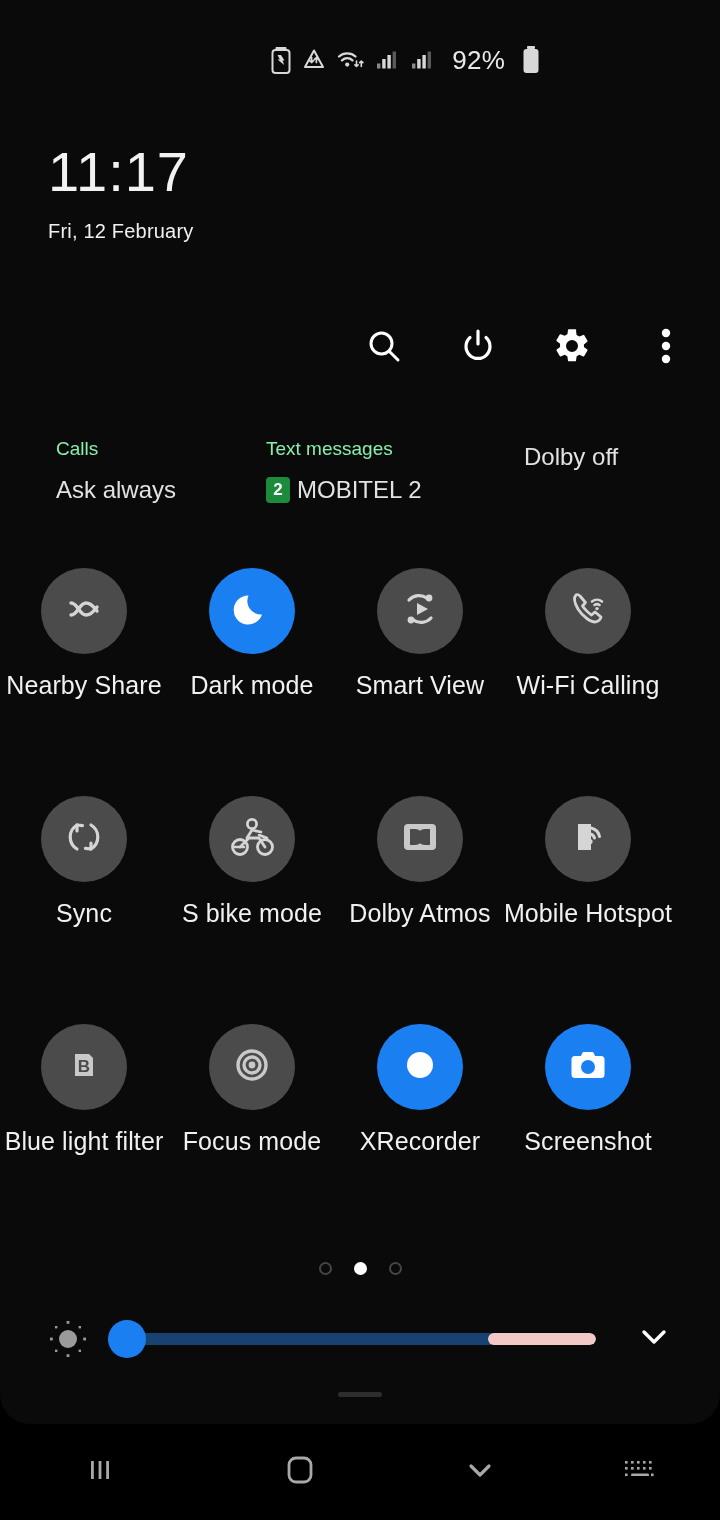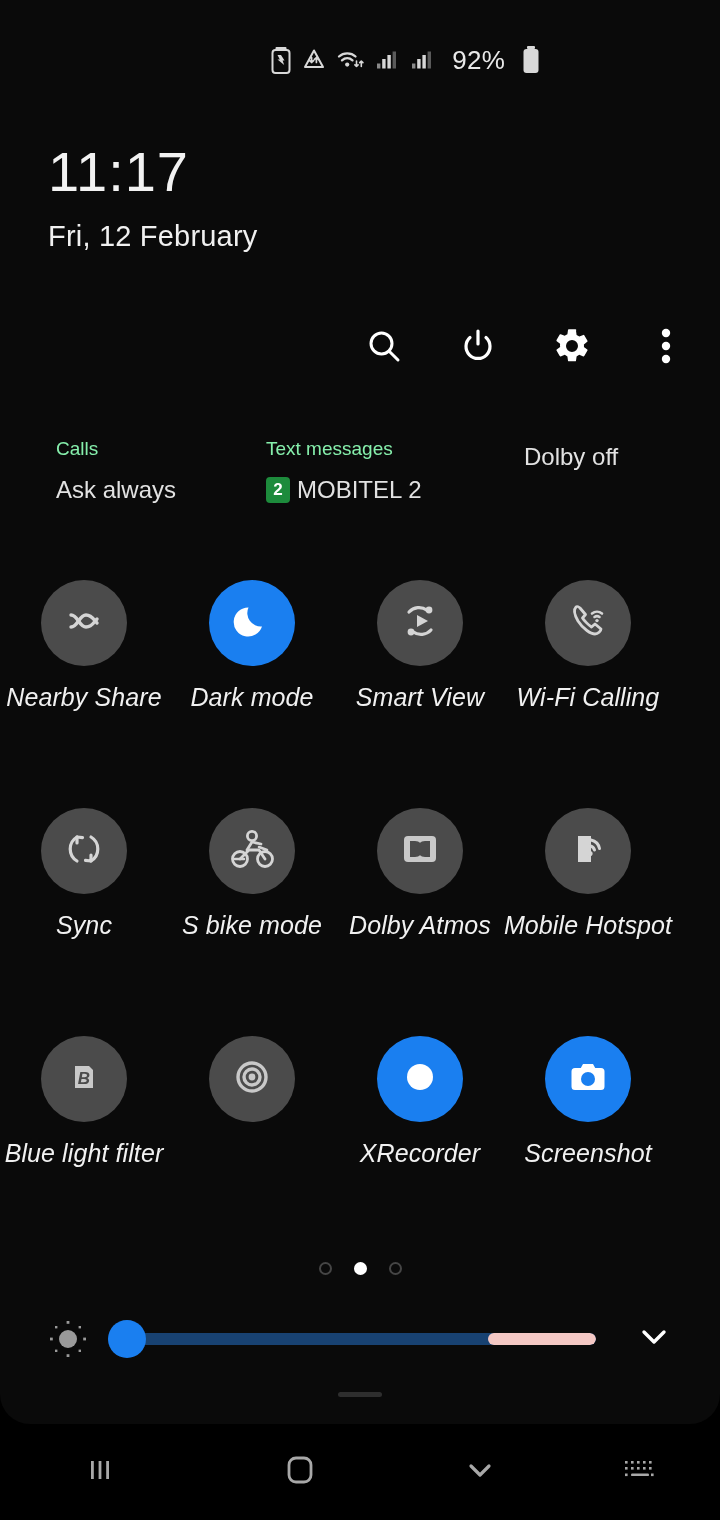--- a/index.html
+++ b/index.html
@@ -26,21 +26,21 @@
   }
   .sb-icon { display:flex; align-items:center; justify-content:center; }
   .battery-pct {
     color:#e9e9e9; font-size:26px; letter-spacing:.2px;
     margin-left:7px; margin-right:6px; white-space:nowrap;
   }
 
   
   #clockblock { position:absolute; left:48px; top:134px; }
   #clock { color:#f2f2f2; font-size:56px; font-weight:300; line-height:76px; letter-spacing:1px; }
-  #date { color:#f0f0f0; font-size:29px; font-weight:400; margin-top:10px; letter-spacing:.2px; }
+  #date { color:#f0f0f0; font-size:20px; font-weight:400; margin-top:10px; letter-spacing:.2px; }
 
   
   #headertools {
     position:absolute; right:28px; top:322px;
     display:flex; align-items:center; gap:42px;
   }
   .tool { width:52px; height:52px; display:flex; align-items:center; justify-content:center; cursor:pointer; }
 
   
   #simrow { position:absolute; left:0; top:432px; width:720px; height:92px; }
@@ -53,21 +53,21 @@
     color:#e2e2e2; font-size:24px; line-height:30px; margin-top:10px;
     display:flex; align-items:center; gap:7px; white-space:nowrap;
   }
   .sim-badge {
     display:inline-flex; align-items:center; justify-content:center;
     width:24px; height:26px; border-radius:4px;
     background:#1d8b3c; color:#fff; font-size:17px; font-weight:700;
   }
 
   
-  #tiles { position:absolute; left:0; top:580px; width:693px;font-style:italic; }
+  #tiles { position:absolute; left:0; top:568px; width:693px; }
   .trow { display:flex; width:720px; height:228px; }
   .tile { width:168px; display:flex; flex-direction:column; align-items:center; cursor:pointer; }
   .tile-circle {
     width:86px; height:86px; border-radius:50%;
     background:#4b4b4b;
     display:flex; align-items:center; justify-content:center;
     flex:0 0 auto;
   }
   .tile-circle.on { background:#1a7ff0; }
   .tile-label {
@@ -376,20 +376,21 @@
         <div class="tile">
           <div class="tile-circle">
             <span>
               <svg width="44" height="44" viewBox="0 0 44 44">
                 <circle cx="22" cy="22" r="14" fill="none" stroke="#c9c9c9" stroke-width="3.4"></circle>
                 <circle cx="22" cy="22" r="8" fill="none" stroke="#c9c9c9" stroke-width="3.4"></circle>
                 <circle cx="22" cy="22" r="3.4" fill="#c9c9c9"></circle>
               </svg>
             </span>
           </div>
+          <div class="tile-label">Focus mode</div>
         </div>
 
         <div class="tile">
           <div class="tile-circle on">
             <span>
               <svg width="44" height="44" viewBox="0 0 44 44">
                 <circle cx="22" cy="22" r="13" fill="#fff"></circle>
               </svg>
             </span>
           </div>

